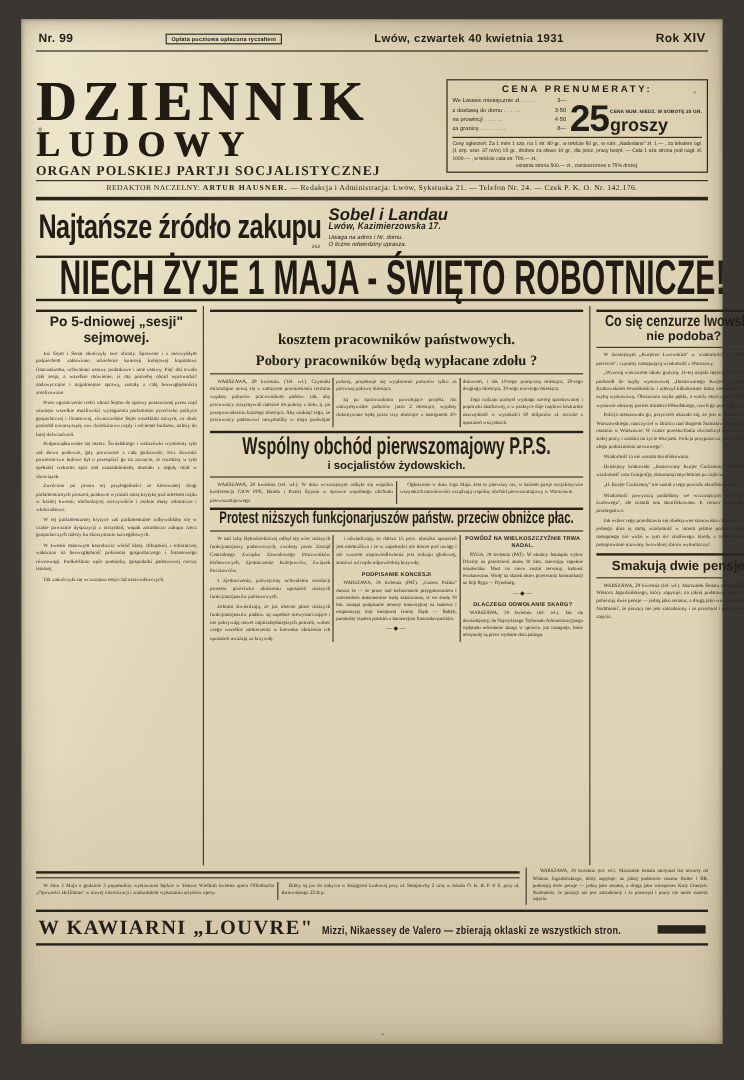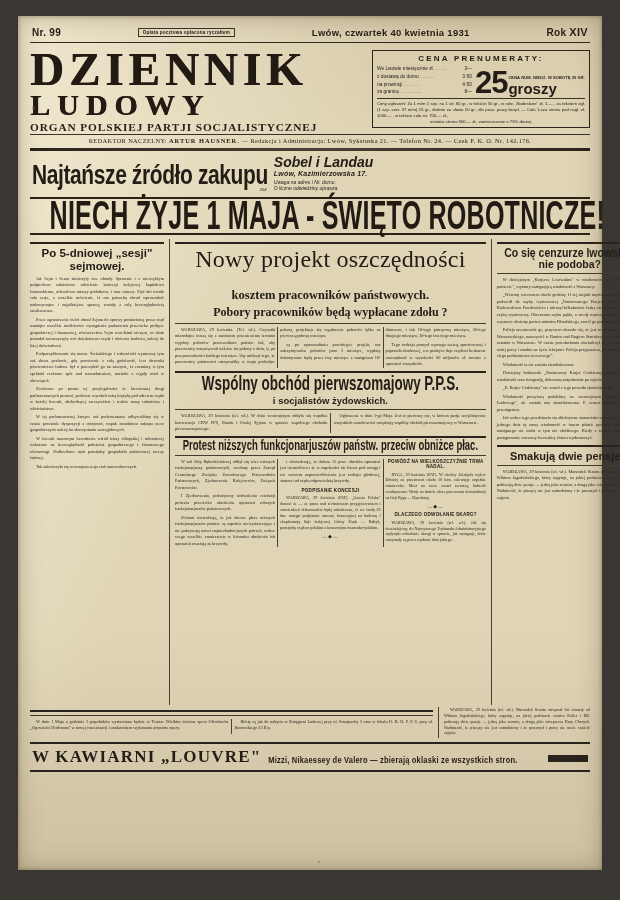--- a/index.html
+++ b/index.html
@@ -49,21 +49,21 @@
     font-size: 4.6px; font-weight: bold; letter-spacing: .2px;
     font-family: "Liberation Sans", sans-serif;
   }
   .dateline { font-size: 9.5px; font-weight: bold; }
   .year { font-size: 10px; }
   .year b { font-size: 11px; }
 
   .rule-thin { height: 1px; background: #332d25; margin: 1px 0; }
 
   
-  .masthead { display: flex; align-items: flex-start; gap: 24px; padding-top: 4px; }
+  .masthead { display: flex; align-items: flex-start; gap: 24px; padding-top: 20px; }
   .mast-left { flex: 1 1 auto; min-width: 0; }
 
   .mast-title {
     font-family: "Liberation Serif", serif;
     font-weight: bold;
     font-size: 47px;
     line-height: .92;
     letter-spacing: 5px;
     color: #231d16;
     text-shadow: 0.5px 0 0 #231d16;
@@ -345,21 +345,20 @@
       <div class="para ind">Przez ograniczenie treści obrad Sejmu do sprawy postawionej przez rząd usunięto wszelkie możliwości wystąpienia parlamentu przeciwko polityce gospodarczej i finansowej, równocześnie Sejm wszelkimi niczym, co obok posiadał towarzyszyły owi dziedzinowo rządy i ościenne budżetu, należy do lutej doświadczeń.</div>
       <div class="para ind">Podporządkowanie się marsz. Świtalskiego i wskazówki wymienny tym zaś słowa posłowie, gdy prowizorie z całą godziwość, lecz dowodzi powiernictwo ludowe był o przesądzić go na zaczęcie, że rozmiary w tym spektakl rzekomo spór nad uzasadnieniem, musiało z reguły miał w obowiązek.</div>
       <div class="para ind">Zwrócono po prostu tej przylegalności że kierowanej drogi parlamentarnych proszeń, posłowie wyrażali ostrą krytykę pod adresem rządu w każdej kwestii, obchodzącej rzeczywiście i realnie masy robotnicze i włościaństwo.</div>
       <div class="para ind">W tej parlamentarnej krytyce zaś parlamentarne odbywaliśmy się w czasie poważnie dyspozycji z otrzymań, wspak zasadniczo zakupu rzecz gospodarczych należy ku skorzystaniu szczegółowych.</div>
       <div class="para ind">W kwestii masowym bezrobocia wśród klasy chłopskiej i robotniczej wskazano na bezwzględność położenia gospodarczego i finansowego równowagi. Podkreślono opór pomiędzy gospodarki państwowej rzeczy istotnej.</div>
       <div class="para ind">Tak zakończyła się wczorajsza sesja ciał ustawodawczych.</div>
     </div>
 
     <div class="col-m">
       <div class="col-rule fat"></div>
-      <div class="m-head1">Nowy projekt oszczędności</div>
       <div class="m-sub1">kosztem pracowników państwowych.</div>
       <div class="m-sub2">Pobory pracowników będą wypłacane zdołu ?</div>
       <div class="col-rule"></div>
       <div class="three-col">
         <div class="para ind">WARSZAWA, 29 kwietnia. (Tel. wł.). Czynniki miarodajne noszą się z zamiarem przeniesienia terminu wypłaty poborów pracownikom państw. tak, aby pracownicy otrzymywali należne im pobory z dołu, tj. po przeprowadzeniu każdego miesiąca. Aby uniknąć tego, że pracownicy państwowi otrzymaliby w maju podwójne pobory, projektuje się wypłacenie poborów tylko za pierwszą połowę miesiąca.</div>
         <div class="para ind">są po sprawozdaniu powołujące projekt, ma zatrzymywalne poborów jutro 2 miesiące, wypłaty dokonywane będą przez trzy miesiące z następnem 10-dniowem, i tak 10-tego potrąconą miesiąca, 20-tego drugiego miesiąca, 30-tego trzeciego miesiąca.</div>
         <div class="para ind">Tego rodzaju pomysł wymaga szereg sprostowanej i poprawki skarbowej, a w praktyce daje rządowi bezkarnie oszczędność w wysokości 60 miljonów zł. rocznie z uposażeń wszystkich.</div>
       </div>
       <div class="col-rule fat"></div>
 

